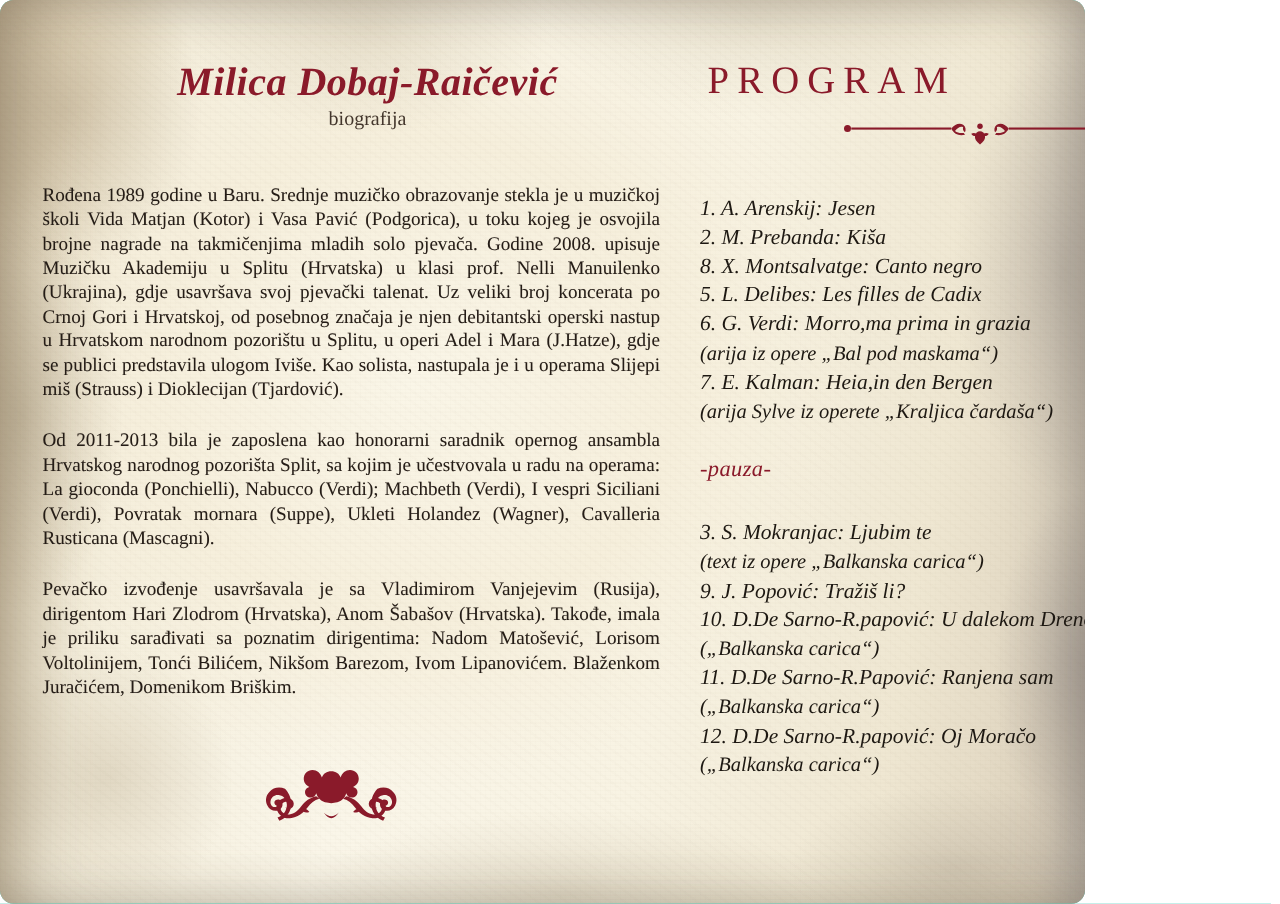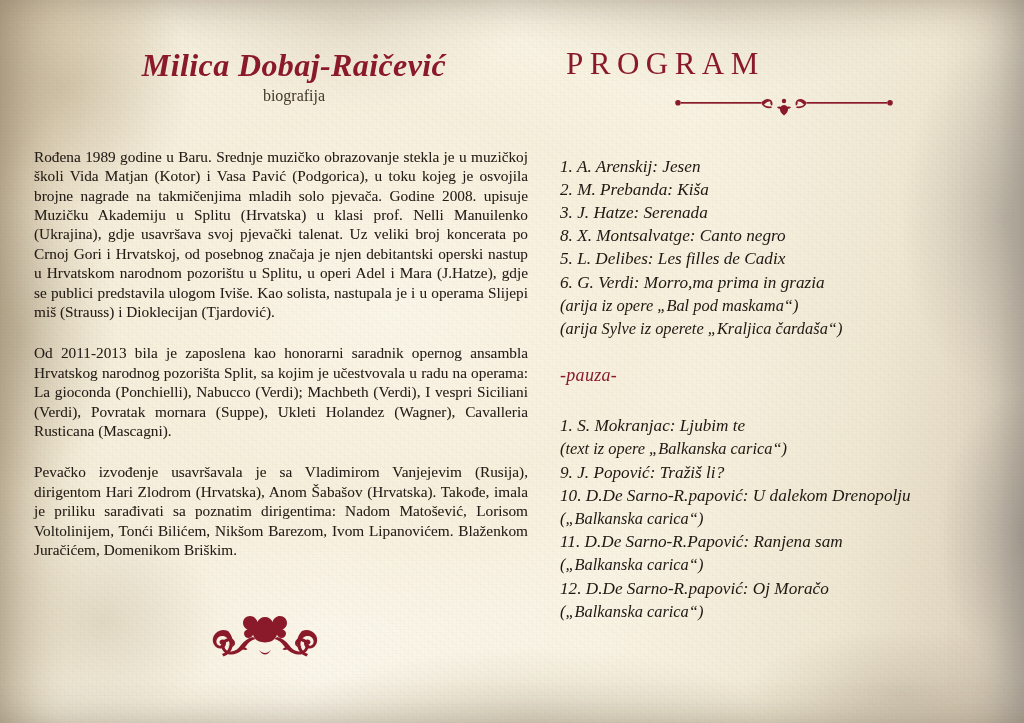--- a/index.html
+++ b/index.html
@@ -9,24 +9,25 @@
   body {
     width: 1024px;
     height: 723px;
     overflow: hidden;
     font-family: "Liberation Serif", serif;
   }
 
   
   #page {
     position: relative;
-    width: 1024px;
+    width: 868px;
     height: 723px;
     background-color: #14b8a6;
     overflow: hidden;
+    border-radius: 11px;
   }
 
   
   #paper-base {
     position: absolute;
     inset: 0;
     background:
       radial-gradient(ellipse 55% 60% at 38% 42%, #faf6e8 0%, #f6efdc 45%, rgba(246,239,220,0) 75%),
       linear-gradient(100deg, #d9cbb0 0%, #e8dcc2 6%, #f4eedc 16%, #faf6e9 38%, #f8f3e3 62%, #efe7d2 82%, #ddd2bd 96%, #cfc6b6 100%);
   }
@@ -257,40 +258,38 @@
 
       <ul id="program-list">
 
         <li class="program-item">
           <div class="program-line">1. A. Arenskij: Jesen</div>
         </li>
         <li class="program-item">
           <div class="program-line">2. M. Prebanda: Kiša</div>
         </li>
         <li class="program-item">
-          <div class="program-line">3. J. Hatze: Serenada</div>
-        </li>
-        <li class="program-item">
           <div class="program-line">8. X. Montsalvatge: Canto negro</div>
         </li>
         <li class="program-item">
           <div class="program-line">5. L. Delibes: Les filles de Cadix</div>
         </li>
         <li class="program-item">
           <div class="program-line">6. G. Verdi: Morro,ma prima in grazia</div>
           <div class="program-sub">(arija iz opere „Bal pod maskama“)</div>
         </li>
         <li class="program-item">
+          <div class="program-line">7. E. Kalman: Heia,in den Bergen</div>
           <div class="program-sub">(arija Sylve iz operete „Kraljica čardaša“)</div>
         </li>
 
         <li id="pause-marker">-pauza-</li>
 
         <li class="program-item">
-          <div class="program-line">1. S. Mokranjac: Ljubim te</div>
+          <div class="program-line">3. S. Mokranjac: Ljubim te</div>
           <div class="program-sub">(text iz opere „Balkanska carica“)</div>
         </li>
         <li class="program-item">
           <div class="program-line">9. J. Popović: Tražiš li?</div>
         </li>
         <li class="program-item">
           <div class="program-line">10. D.De Sarno-R.papović: U dalekom Drenopolju</div>
           <div class="program-sub">(„Balkanska carica“)</div>
         </li>
         <li class="program-item">

